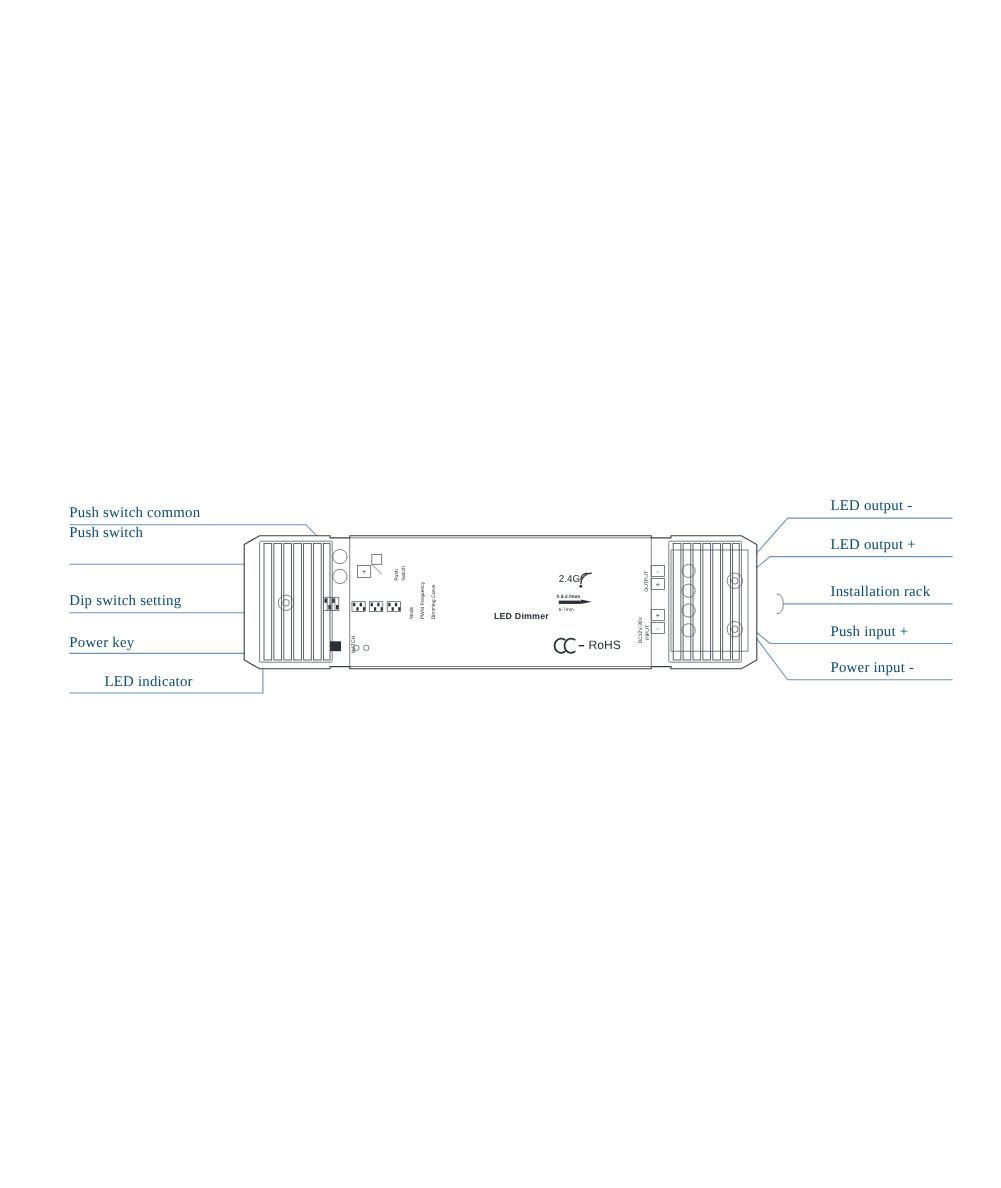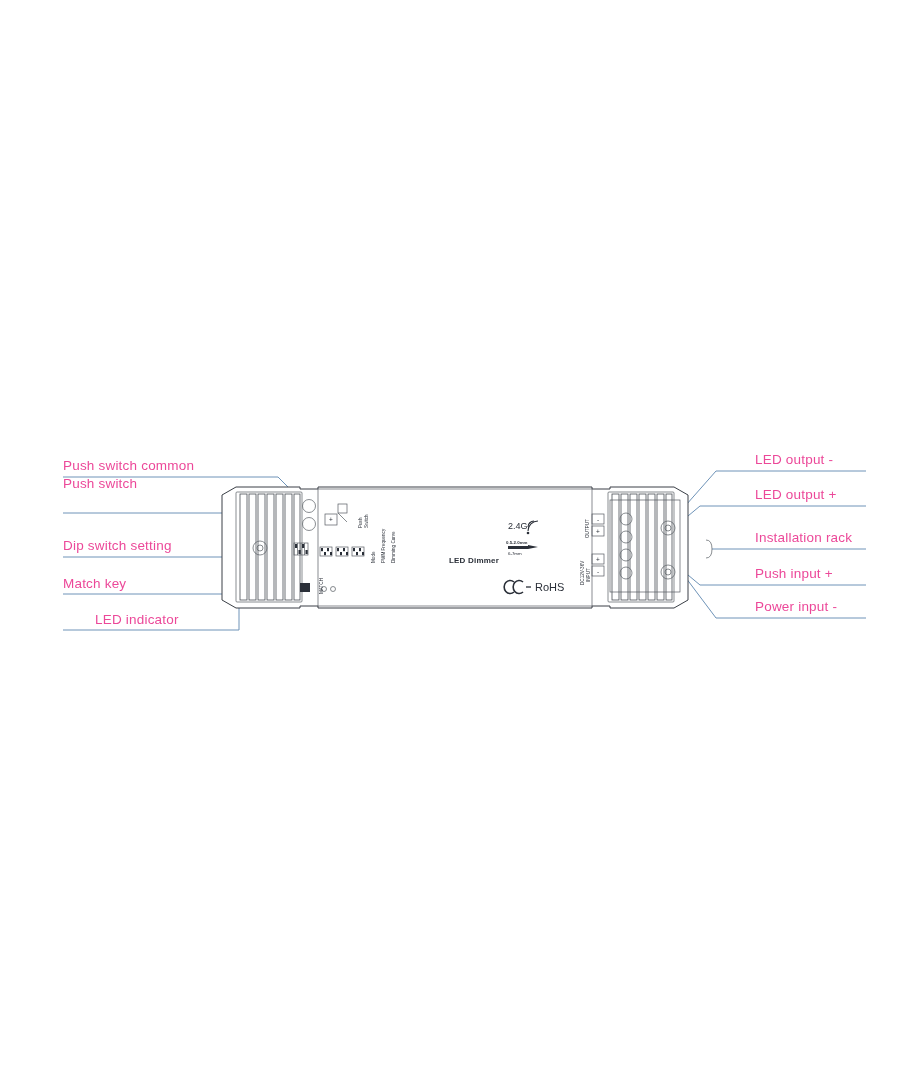--- a/index.html
+++ b/index.html
@@ -19,23 +19,24 @@
     position: absolute;
     left: 0;
     top: 0;
     width: 910px;
     height: 1080px;
   }
   
   .callout {
     position: absolute;
     font-size: 13.5px;
-    color: #ec4899;
+    color: #0c4a6e;
     white-space: nowrap;
     letter-spacing: 0.2px;
+    font-family: Liberation Serif, serif;
   }
   .callout.right {
     text-align: left;
   }
   .lbl-small {
     position: absolute;
     font-size: 4.6px;
     color: #2a2f38;
     white-space: nowrap;
     line-height: 1.15;
@@ -223,21 +224,21 @@
       <path d="M514,582 a6,6.5 0 1 0 0,10"></path>
       <path d="M523,582 a6,6.5 0 1 0 0,10"></path>
       <line x1="526" y1="587" x2="531" y2="587" stroke-width="1.3"></line>
     </g>
   </g>
 </svg>
 
 <div class="callout" style="left:63px; top:458px;">Push switch common</div>
 <div class="callout" style="left:63px; top:476px;">Push switch</div>
 <div class="callout" style="left:63px; top:538px;">Dip switch setting</div>
-<div class="callout" style="left:63px; top:576px;">Match key</div>
+<div class="callout" style="left:63px; top:576px;">Power key</div>
 <div class="callout" style="left:63px; top:612px;margin-left:32px;">LED indicator</div>
 
 <div class="callout right" style="left:755px; top:452px;text-align:right;">LED output -</div>
 <div class="callout right" style="left:755px; top:487px;">LED output +</div>
 <div class="callout right" style="left:755px; top:530px;">Installation rack</div>
 <div class="callout right" style="left:755px; top:566px;">Push input +</div>
 <div class="callout right" style="left:755px; top:599px;">Power input -</div>
 
 <div class="brand" style="left:418px; top:556px;">LED Dimmer</div>
 <div class="mark-24g" style="left:508px; top:521px;">2.4G</div>

